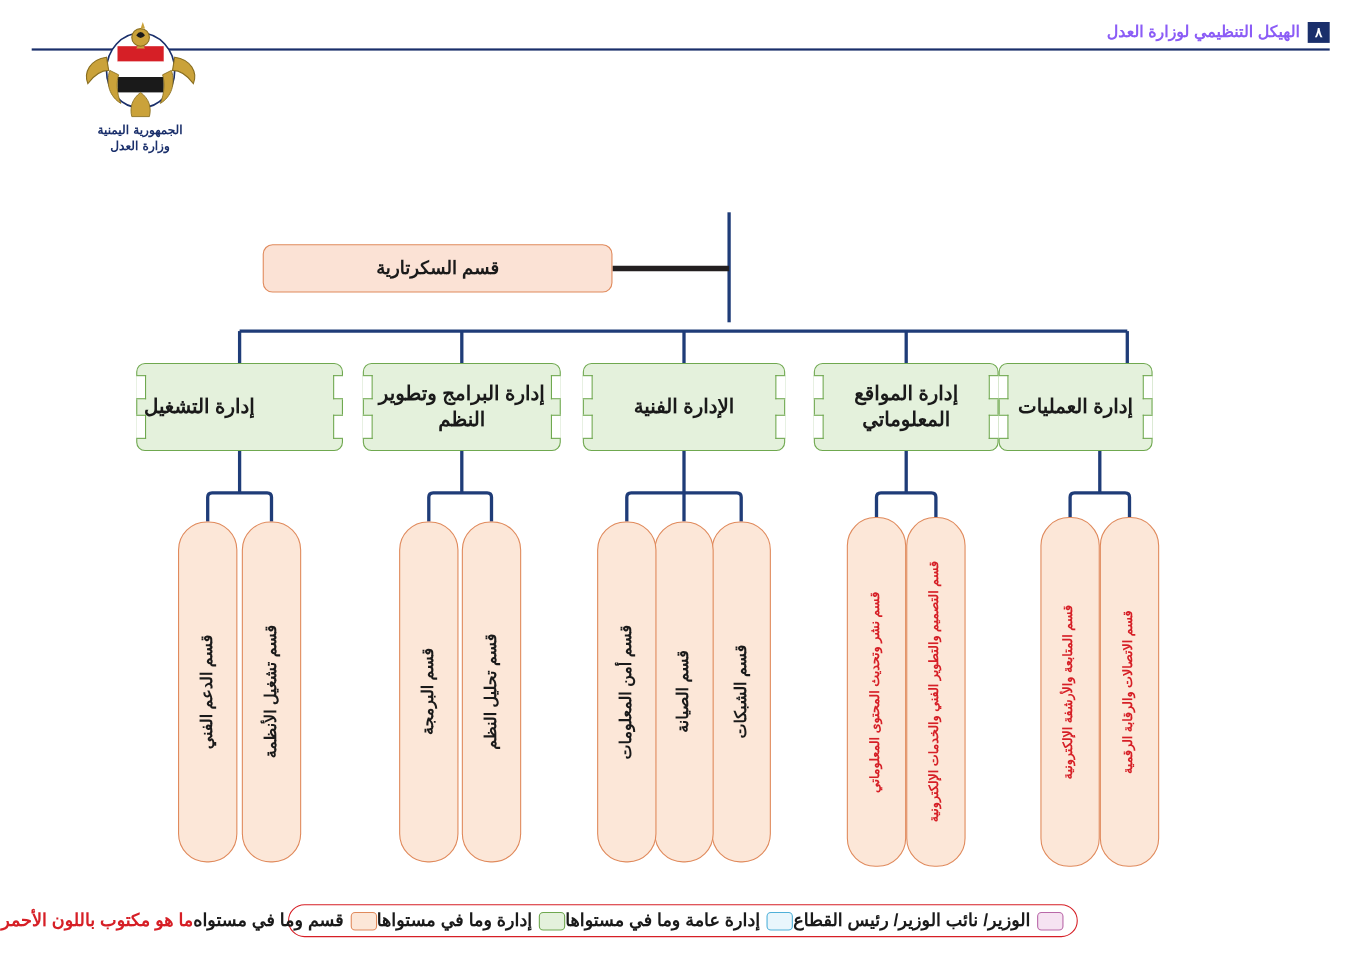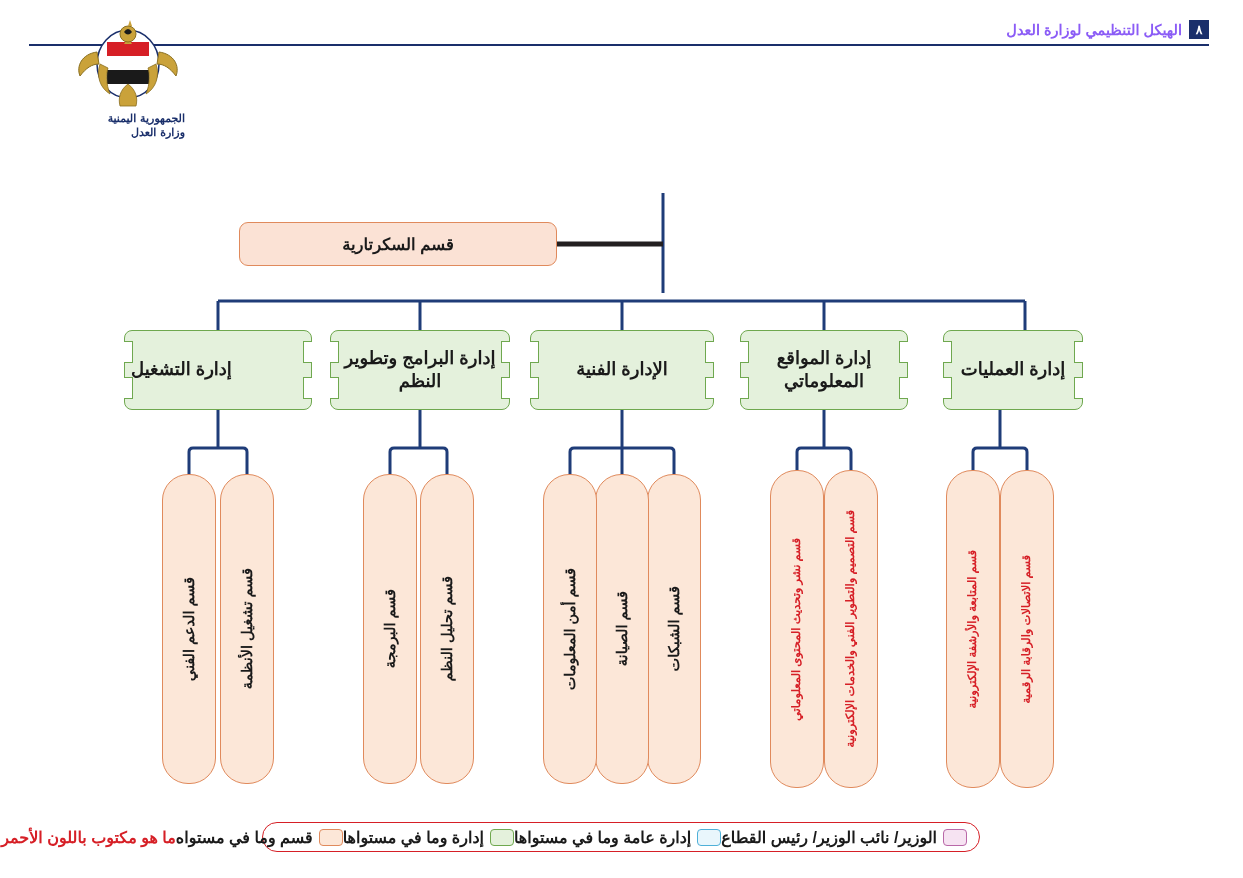--- a/index.html
+++ b/index.html
@@ -55,20 +55,21 @@
     background: #1a2f6b;
   }
 
   
   .emblem {
     position: absolute;
     top: 18px;
     left: 70px;
     width: 115px;
     height: 135px;
+    text-align: center;
   }
   .emblem svg { display: block; margin: 0 auto; }
   .emblem-caption {
     margin-top: 2px;
     font-family: "DejaVu Serif", serif;
     font-size: 11px;
     color: #1a2f6b;
     line-height: 1.25;
     font-weight: bold;
   }
@@ -275,21 +276,21 @@
 
     <line x1="218" y1="410" x2="218" y2="448" stroke="#1f3c78" stroke-width="3"></line>
     <path d="M189 474 L189 452 Q189 448 193 448 L243 448 Q247 448 247 452 L247 474" stroke="#1f3c78" stroke-width="3" fill="none"></path>
   </svg>
 
 
   <div class="node secretariat-node">
     <span>قسم السكرتارية</span>
   </div>
 
-  <div class="node dept-node" style="left:943px; width:140px;">
+  <div class="node dept-node" style="left:908px; width:140px;">
     <span class="dept-notch tl"></span>
     <span class="dept-notch bl"></span>
     <span class="dept-notch tr"></span>
     <span class="dept-notch br"></span>
     <span>إدارة العمليات</span>
   </div>
 
   <div class="node dept-node" style="left:740px; width:168px;">
     <span class="dept-notch tl"></span>
     <span class="dept-notch bl"></span>

